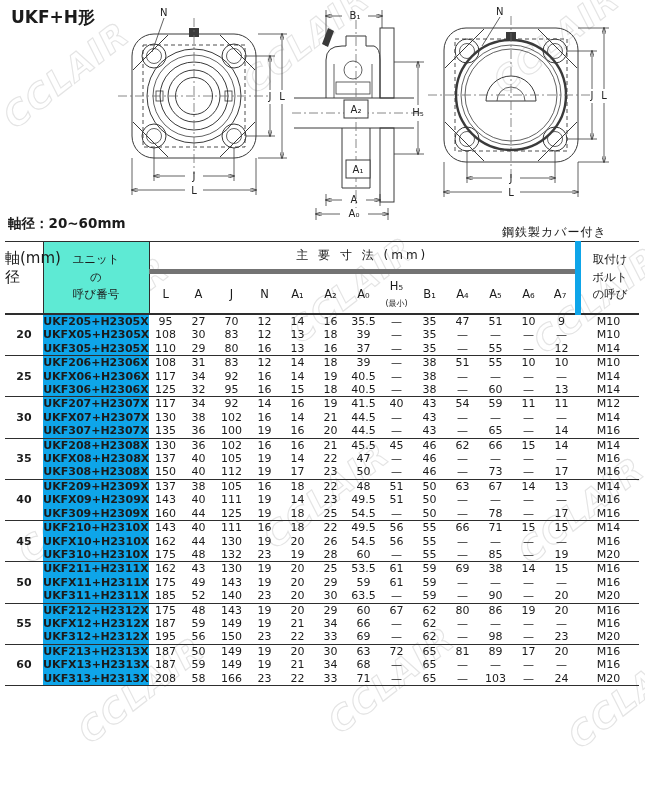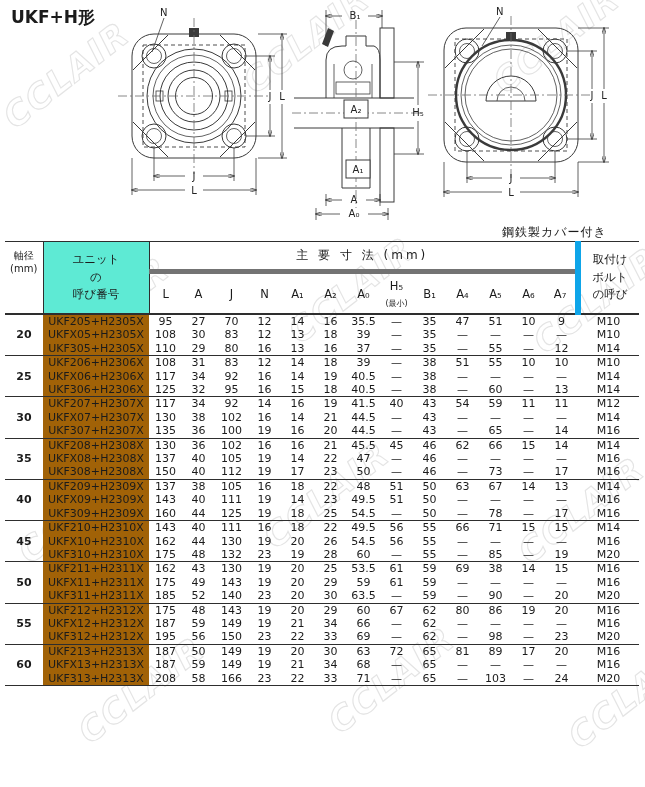--- a/index.html
+++ b/index.html
@@ -37,29 +37,29 @@
     position:absolute;left:5px;top:241px;width:634px;z-index:2;
     border-collapse:collapse;table-layout:fixed;
     border-top:1.6px solid #2e2e2e;border-bottom:1.6px solid #2e2e2e;
   }
   table.spec th{font-weight:normal;vertical-align:middle;text-align:center;padding:0;}
   .h-shaft,.h-unit,.h-bolt{border-bottom:2.4px solid #2e2e2e;}
   .h-shaft{border-right:1px solid #2e2e2e;}
   .h-unit{border-right:1px solid #2e2e2e;background:#5eead4;}
   .h-bolt{border-left:6px solid #0ea5e9;}
   .h-dims{border-bottom:5px solid #737373;font-size:12px;letter-spacing:3px;height:27px;}
-  .h-shaft .vwrap{display:flex;flex-direction:column;height:58px;padding:4px 0;font-size:10px;}
+  .h-shaft .vwrap{display:flex;flex-direction:row;justify-content:space-between;height:58px;padding:4px 0;font-size:15px;}
   .h-unit .line,.h-bolt .line{display:block;font-size:11.5px;line-height:1.55;}
   tr.sub th{border-bottom:2.4px solid #2e2e2e;font-size:11.5px;height:39px;vertical-align:middle;}
   tr.sub .mini{display:block;font-size:8px;line-height:1;margin-top:7px;color:#1b1b1b;}
   table.spec tbody td{
     text-align:center;vertical-align:middle;padding:0;
     font-size:11px;line-height:13.4px;
   }
-  td.unit{font-weight:normal;background:#a16207;}
+  td.unit{font-weight:bold;background:#0ea5e9;}
   td.shaft{font-weight:bold;}
   tr.g-first td{padding-top:5px;border-top:1.4px solid #2e2e2e;}
   tr.g-last td{padding-bottom:5px;}
 </style>
 </head>
 <body>
 
 <div class="page">
 
   <svg class="wm" width="645" height="787">
@@ -71,20 +71,21 @@
     <text x="545" y="355" transform="rotate(-38 545 355)">CCLAIR</text>
     <text x="30" y="565" transform="rotate(-38 30 565)">CCLAIR</text>
     <text x="275" y="550" transform="rotate(-38 275 550)">CCLAIR</text>
     <text x="530" y="565" transform="rotate(-38 530 565)">CCLAIR</text>
     <text x="90" y="745" transform="rotate(-38 90 745)">CCLAIR</text>
     <text x="340" y="735" transform="rotate(-38 340 735)">CCLAIR</text>
     <text x="580" y="750" transform="rotate(-38 580 750)">CCLAIR</text>
   </svg>
 
   <div class="title">UKF+H形</div>
+  <div class="shaft-range">軸径：20~60mm</div>
   <div class="cover-note">鋼鉄製カバー付き</div>
 
   <svg class="dwg dwg1" width="182" height="202" viewBox="0 0 182 202">
     <defs>
       <marker id="d1s" markerWidth="9" markerHeight="6" refX="1" refY="3" orient="auto">
           <path d="M9,0 L0,3 L9,6 z" fill="#3a3a3a" stroke="none"></path>
         </marker>
       <marker id="d1e" markerWidth="9" markerHeight="6" refX="8" refY="3" orient="auto">
           <path d="M0,0 L9,3 L0,6 z" fill="#3a3a3a" stroke="none"></path>
         </marker>

